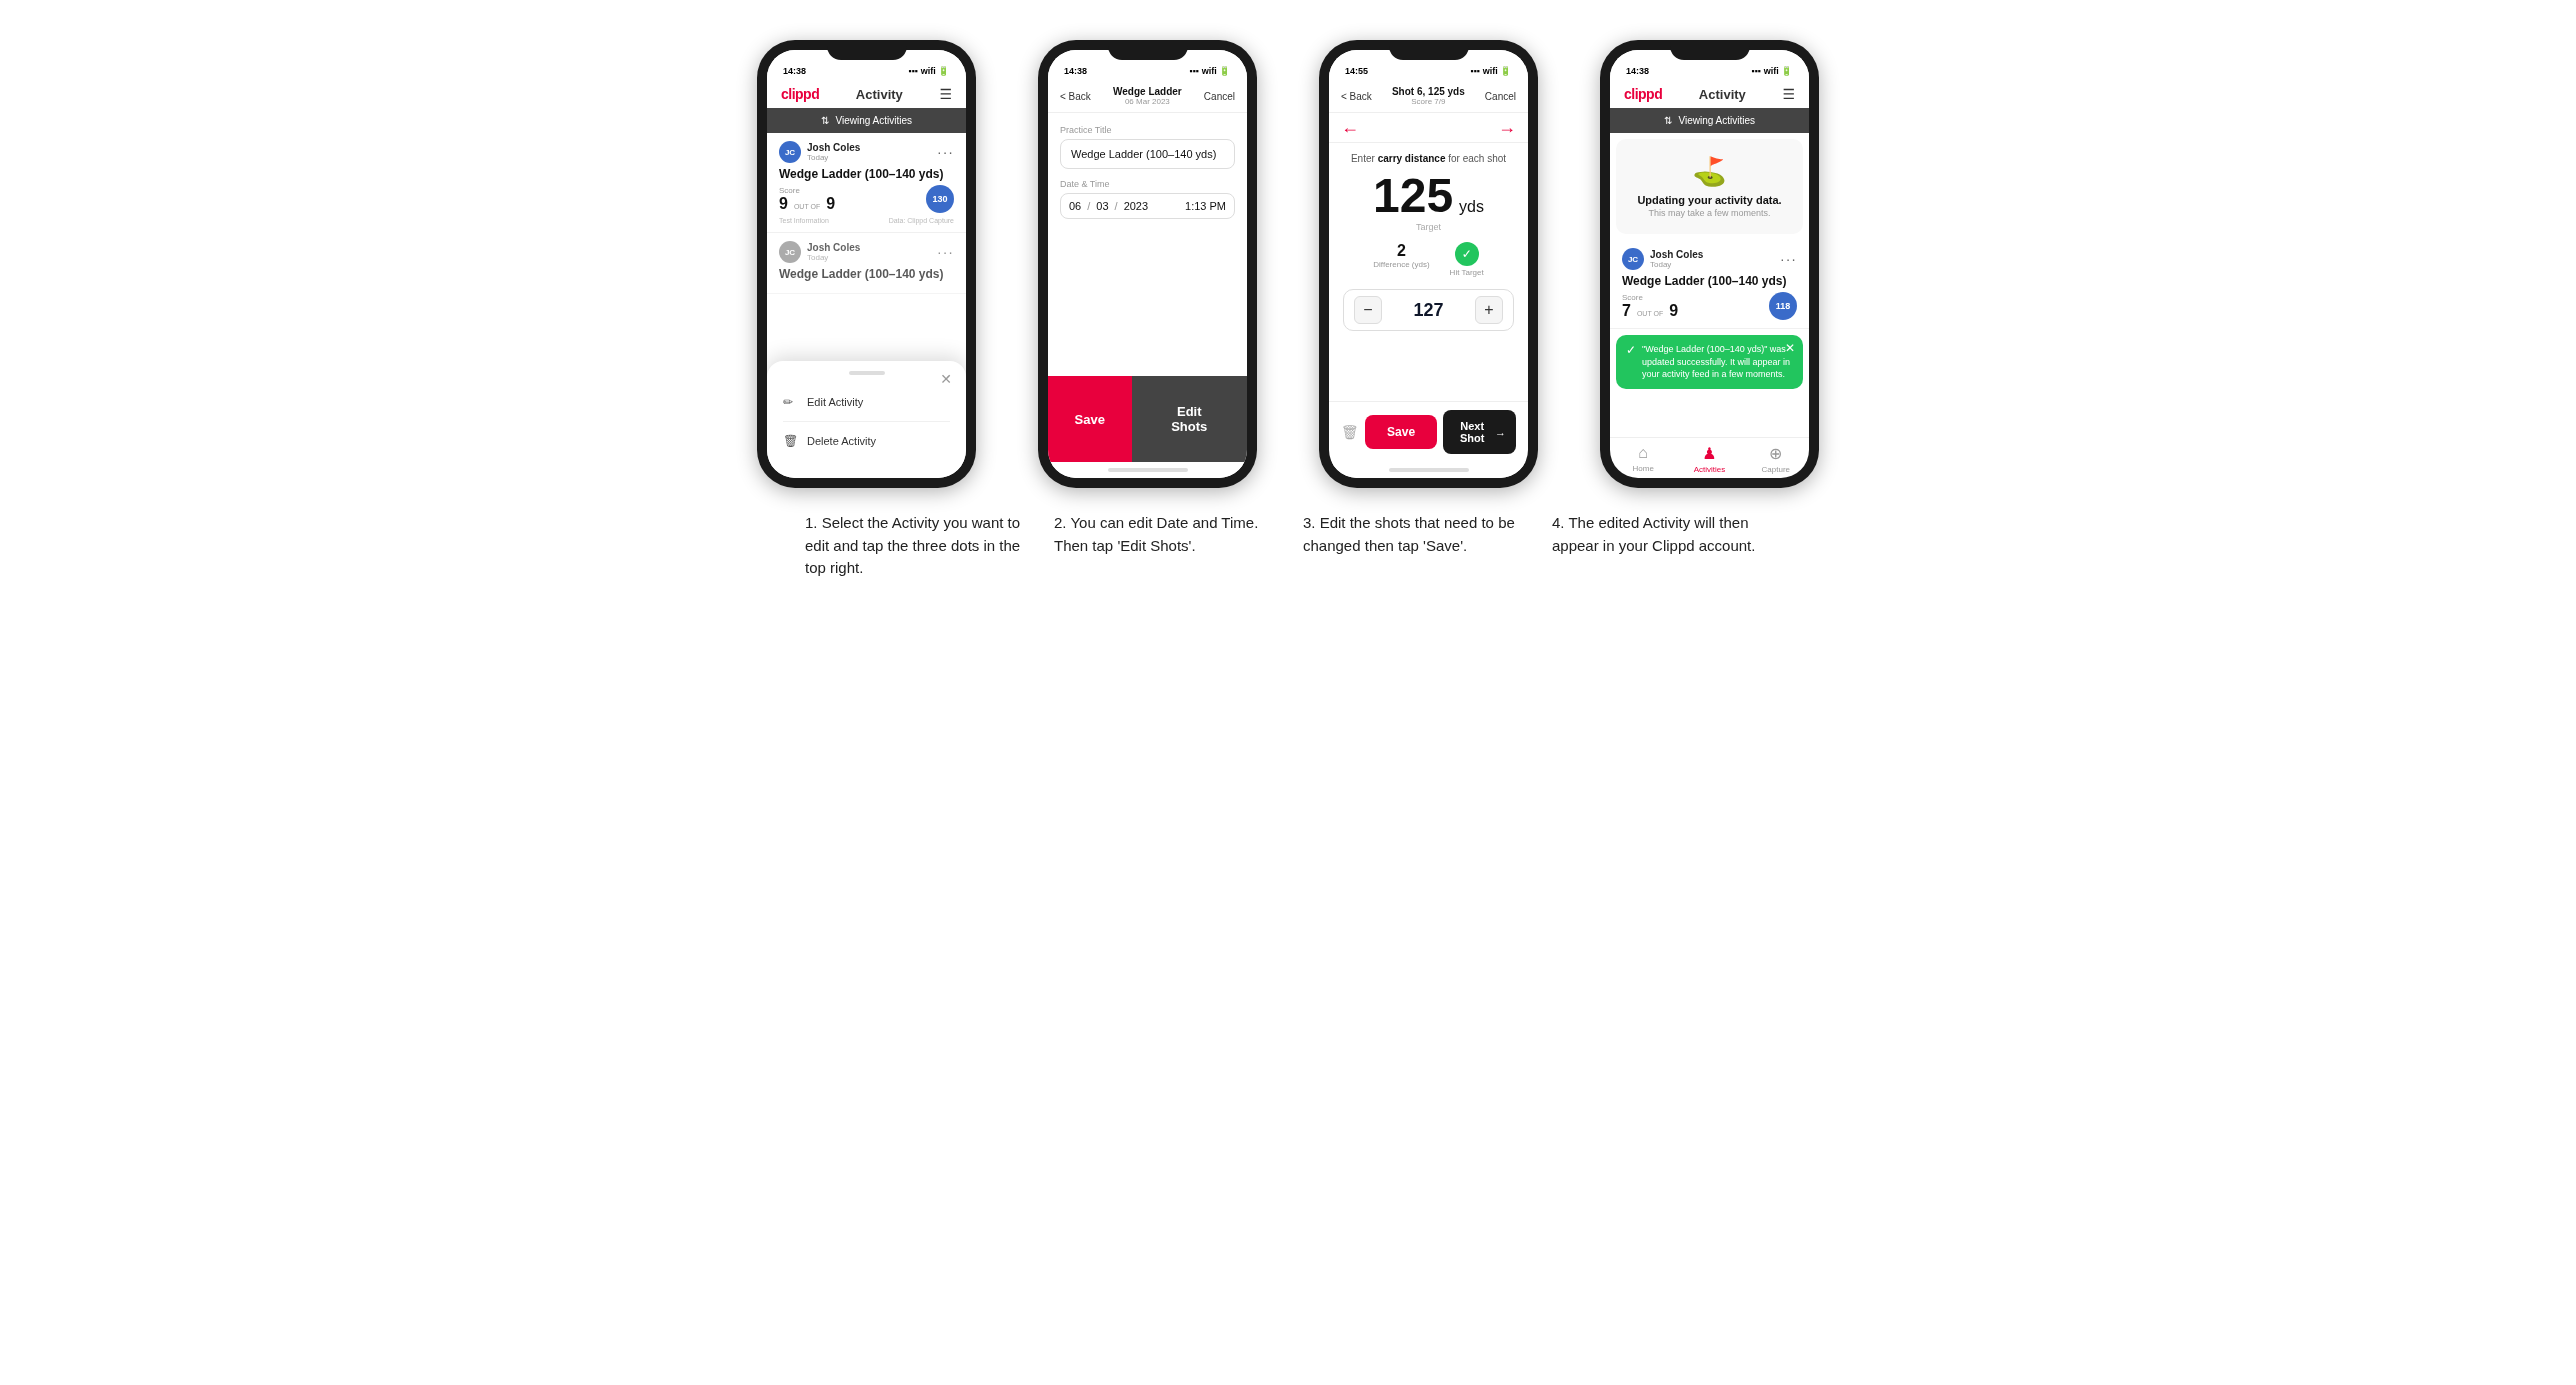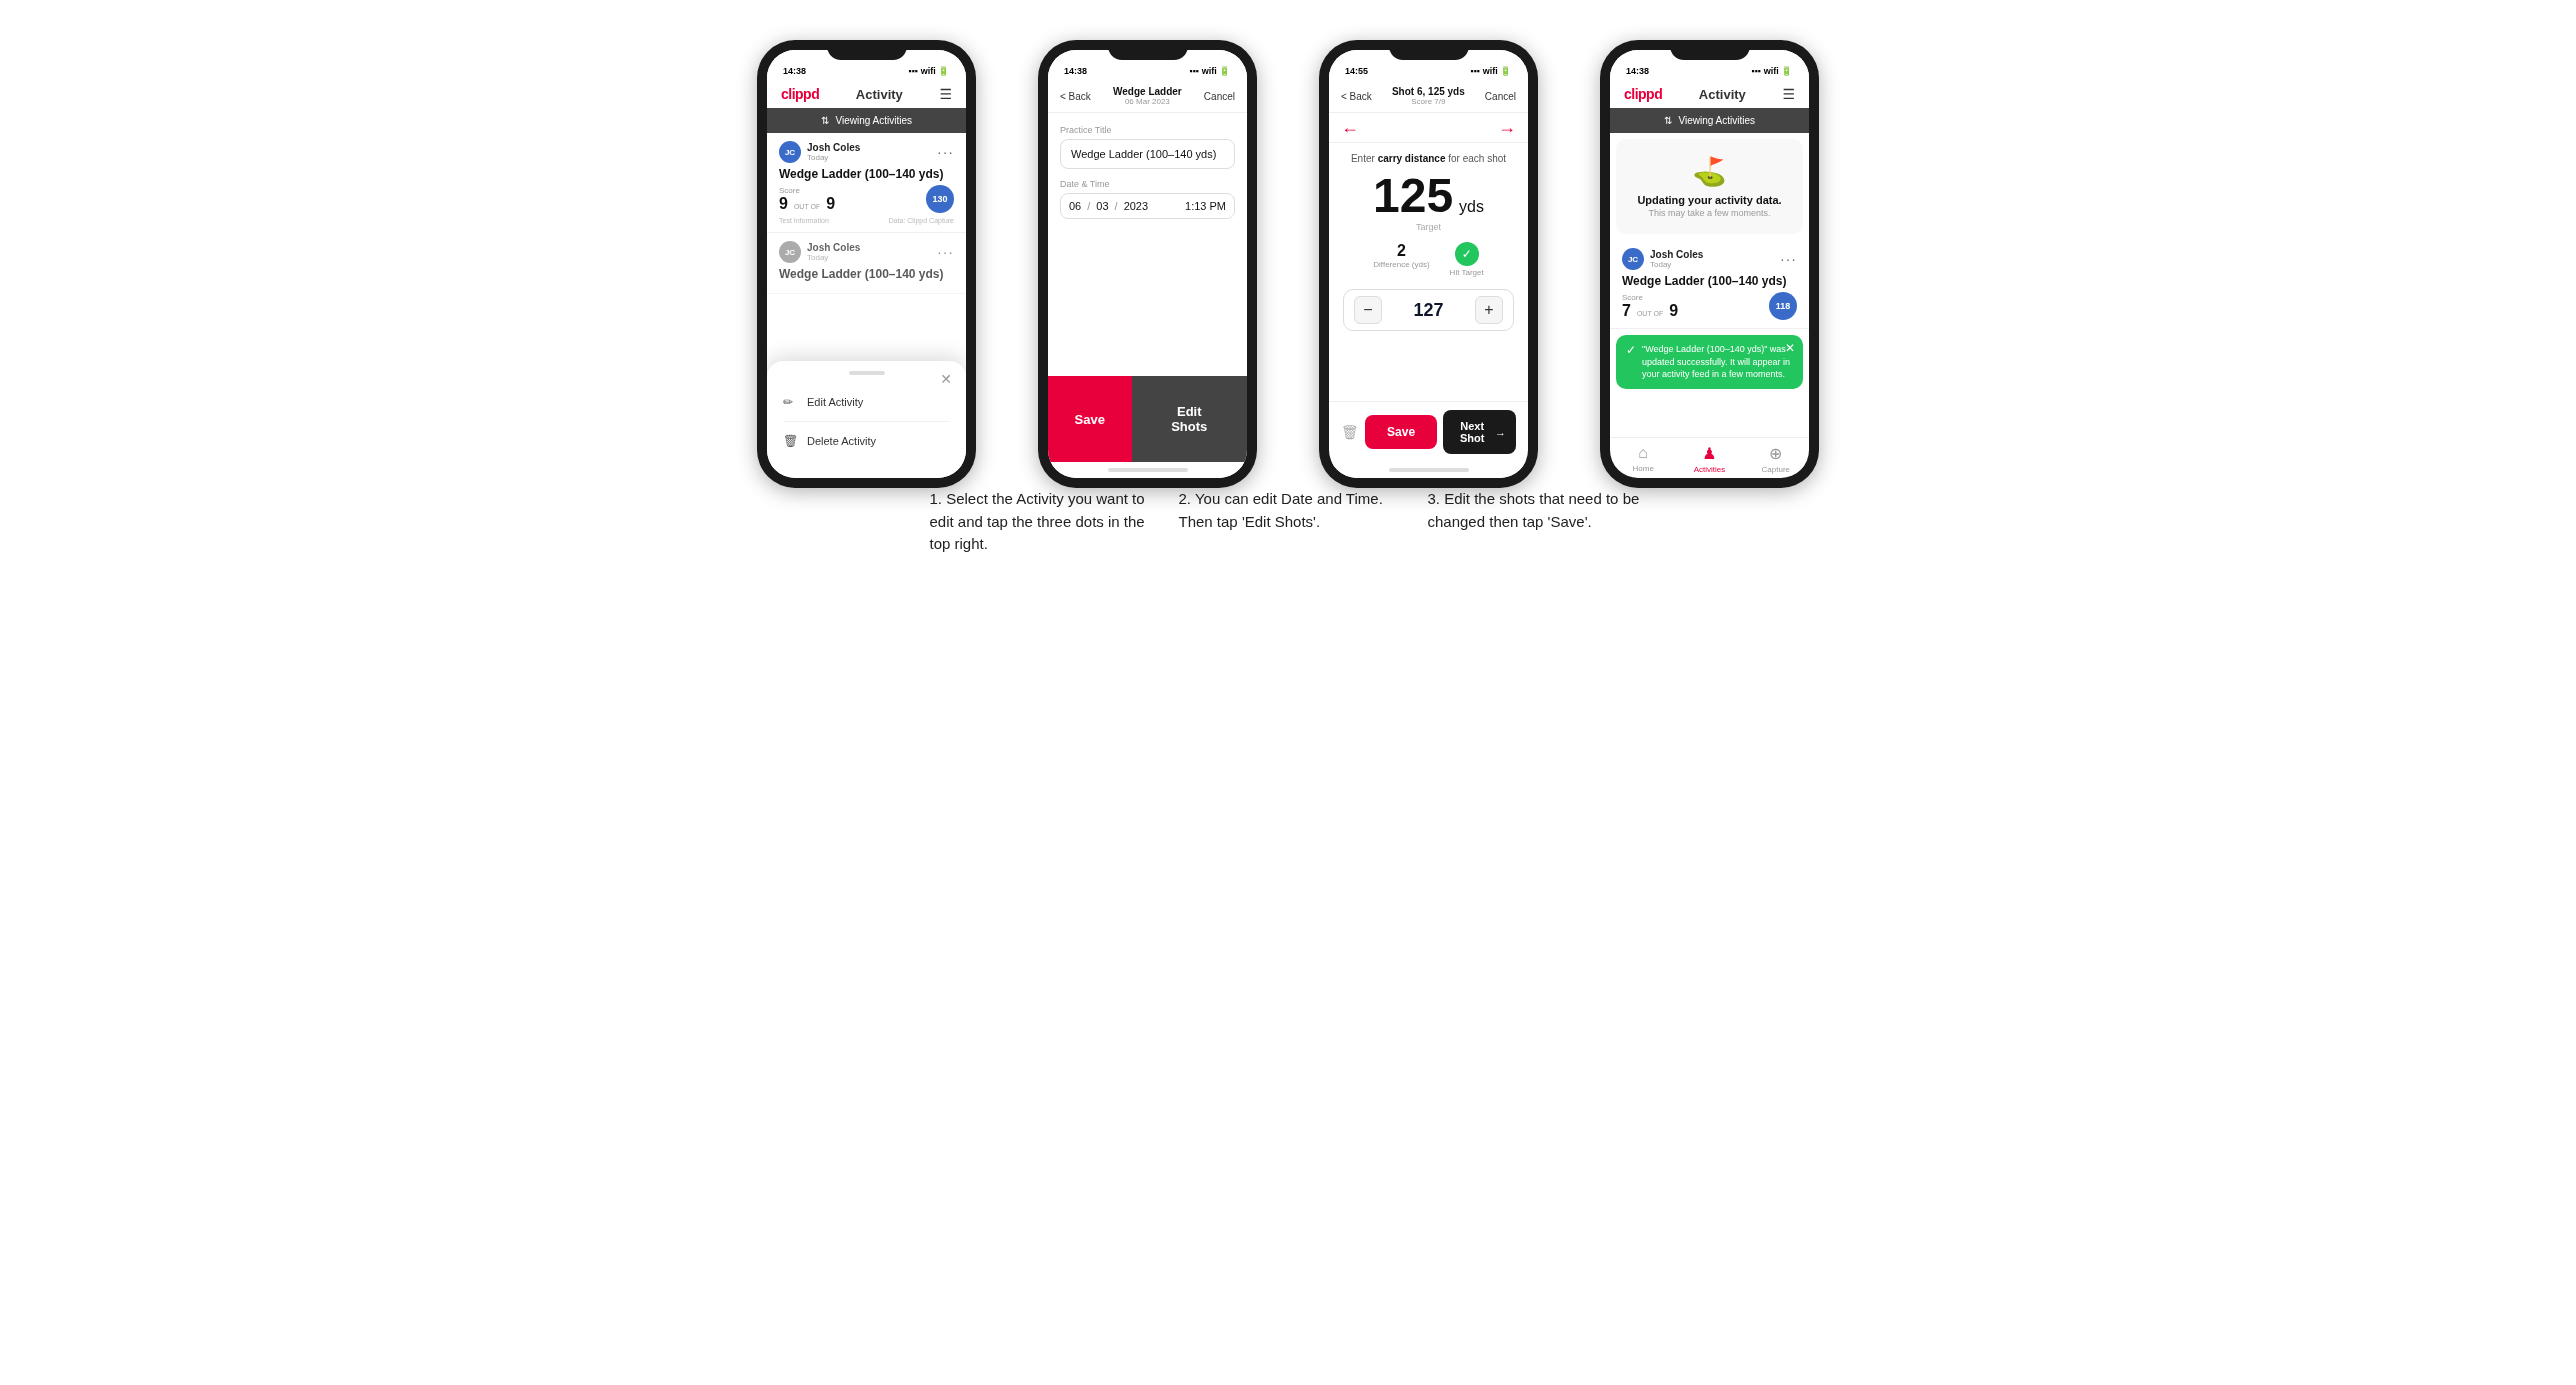--- a/index.html
+++ b/index.html
@@ -643,20 +643,21 @@
       color: #999;
     }
 
     .nav-label.active { color: #e8003d; }
 
     
     .descriptions-row {
       display: flex;
       gap: 30px;
       justify-content: center;
+      margin-top: 24px;
       flex-wrap: wrap;
     }
 
     .desc-column {
       width: 219px;
     }
 
     .desc-text {
       font-size: 15px;
       color: #222;
@@ -955,14 +956,17 @@
 <div class="descriptions-row">
   <div class="desc-column">
     <p class="desc-text">1. Select the Activity you want to edit and tap the three dots in the top right.</p>
   </div>
   <div class="desc-column">
     <p class="desc-text">2. You can edit Date and Time. Then tap 'Edit Shots'.</p>
   </div>
   <div class="desc-column">
     <p class="desc-text">3. Edit the shots that need to be changed then tap 'Save'.</p>
   </div>
+  <div class="desc-column">
+    <p class="desc-text">4. The edited Activity will then appear in your Clippd account.</p>
+  </div>
 </div>
 
 
 </body></html>

